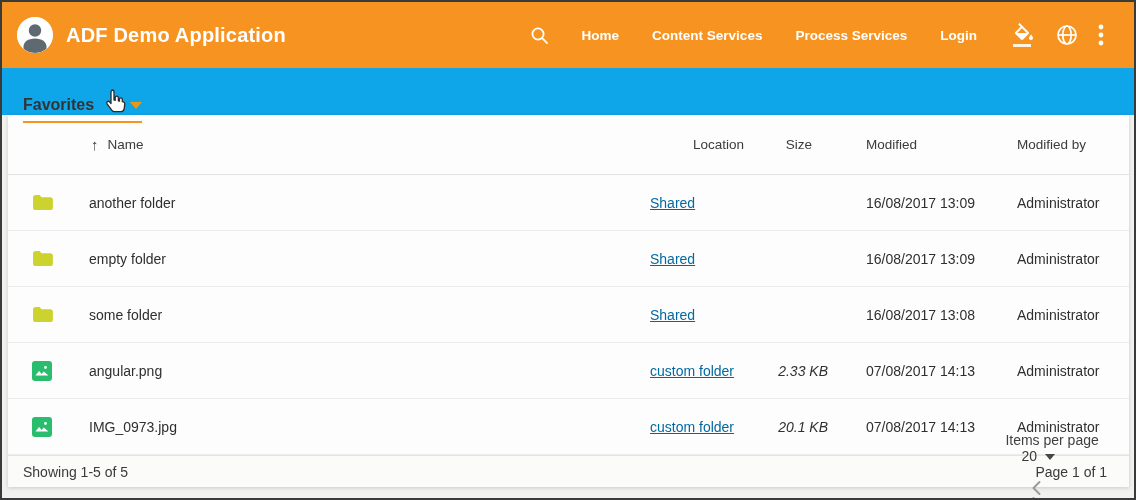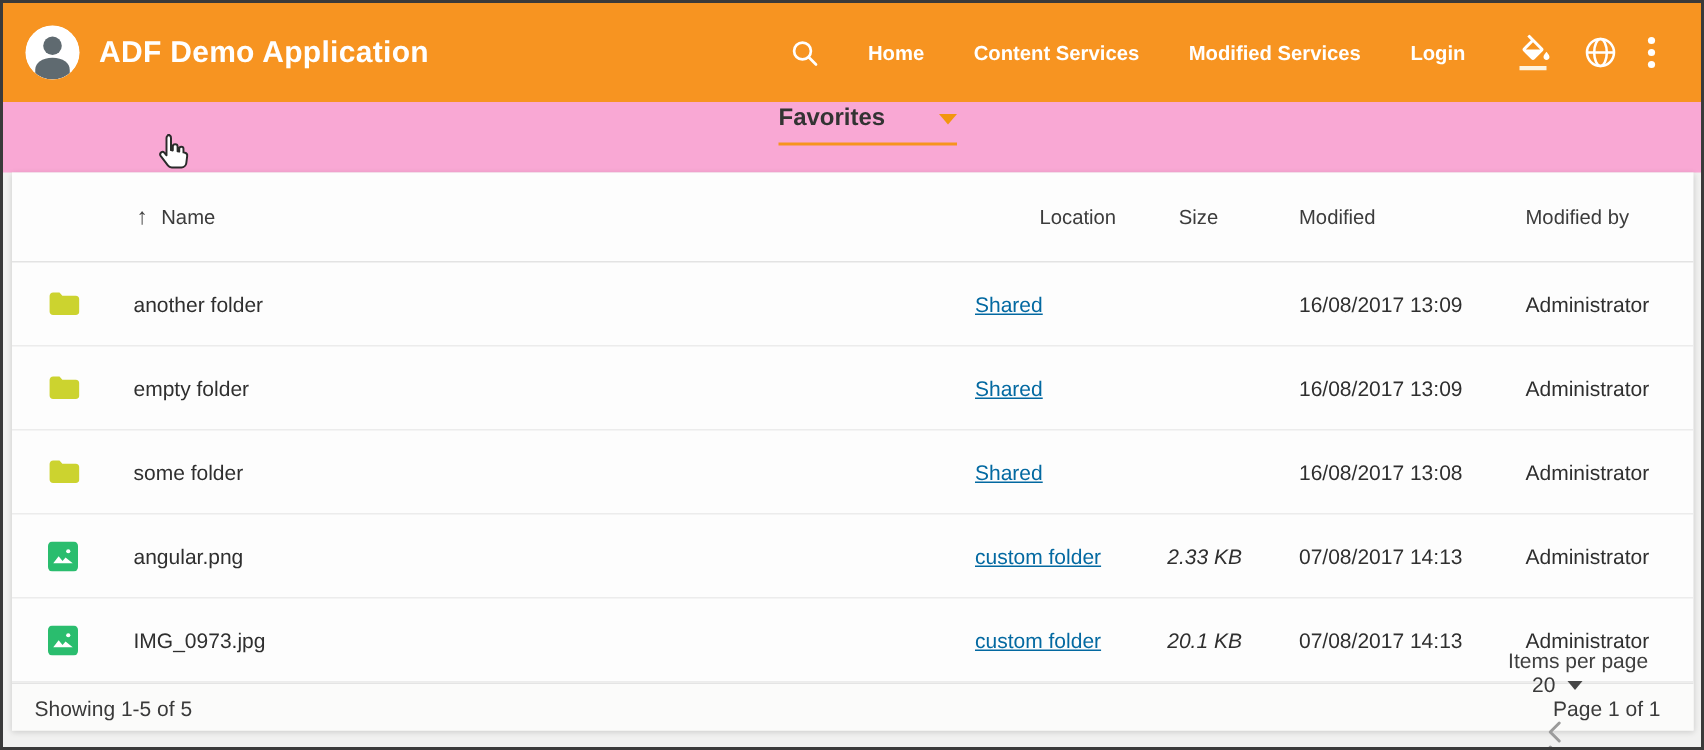--- a/index.html
+++ b/index.html
@@ -19,21 +19,21 @@
     width:36px; height:36px; border-radius:50%; background:#fff;
     flex:0 0 auto; overflow:hidden; display:flex; align-items:flex-end; justify-content:center;
   }
   .app-title { margin-left:13px; font-size:20px; font-weight:bold; letter-spacing:.2px; white-space:nowrap; }
   .nav { margin-left:auto; display:flex; align-items:center; gap:33px;text-align:center; }
   .nav-item { font-size:13.5px; font-weight:700; color:#fff; cursor:pointer; white-space:nowrap; }
   .hdr-iconbtn { display:flex; align-items:center; justify-content:center; cursor:pointer; }
   .hdr-icons { display:flex; align-items:center; gap:20px; margin-left:2px; }
 
   
-  .favorites-bar { height:47px; padding:2px 0 0 21px; background:#f9a8d4;text-align:center; }
+  .favorites-bar { height:47px; padding:28px 0 0 21px; background:#0ea5e9; }
   .fav-tab {
     display:inline-flex; width:119px; align-items:center; justify-content:space-between;
     border-bottom:2px solid #f7941e; padding-bottom:7px; cursor:pointer;
   }
   .fav-label { font-size:16px; font-weight:bold; color:#333; }
   .caret-down { width:0; height:0; border-left:6px solid transparent; border-right:6px solid transparent; border-top:7px solid #f2960f; }
 
   .cursor-svg { position:absolute; left:101px; top:86px; z-index:9; pointer-events:none; }
 
   
@@ -89,21 +89,21 @@
 
     <nav class="nav">
       <span class="hdr-iconbtn">
         <svg width="19" height="19" viewBox="0 0 19 19">
           <circle cx="8" cy="8" r="5.6" fill="none" stroke="#fff" stroke-width="1.8"></circle>
           <line x1="12.2" y1="12.2" x2="17" y2="17" stroke="#fff" stroke-width="1.8" stroke-linecap="round"></line>
         </svg>
       </span>
       <span class="nav-item">Home</span>
       <span class="nav-item">Content Services</span>
-      <span class="nav-item">Modified Services</span>
+      <span class="nav-item">Process Services</span>
       <span class="nav-item">Login</span>
 
       <span class="hdr-icons">
         <span class="hdr-iconbtn">
           <svg width="24" height="24" viewBox="0 0 24 24">
             <path fill="#fff" d="M16.56 8.94L7.62 0 6.21 1.41l2.38 2.38-5.15 5.15c-.59.59-.59 1.54 0 2.12l5.5 5.5c.29.3.68.44 1.06.44s.77-.15 1.06-.44l5.5-5.5c.59-.58.59-1.53 0-2.12zM5.21 10L10 5.21 14.79 10H5.21zM19 11.5s-2 2.17-2 3.5c0 1.1.9 2 2 2s2-.9 2-2c0-1.33-2-3.5-2-3.5z"></path>
             <rect x="1" y="21" width="18" height="3" fill="#fdf3df"></rect>
           </svg>
         </span>
         <span class="hdr-iconbtn">

